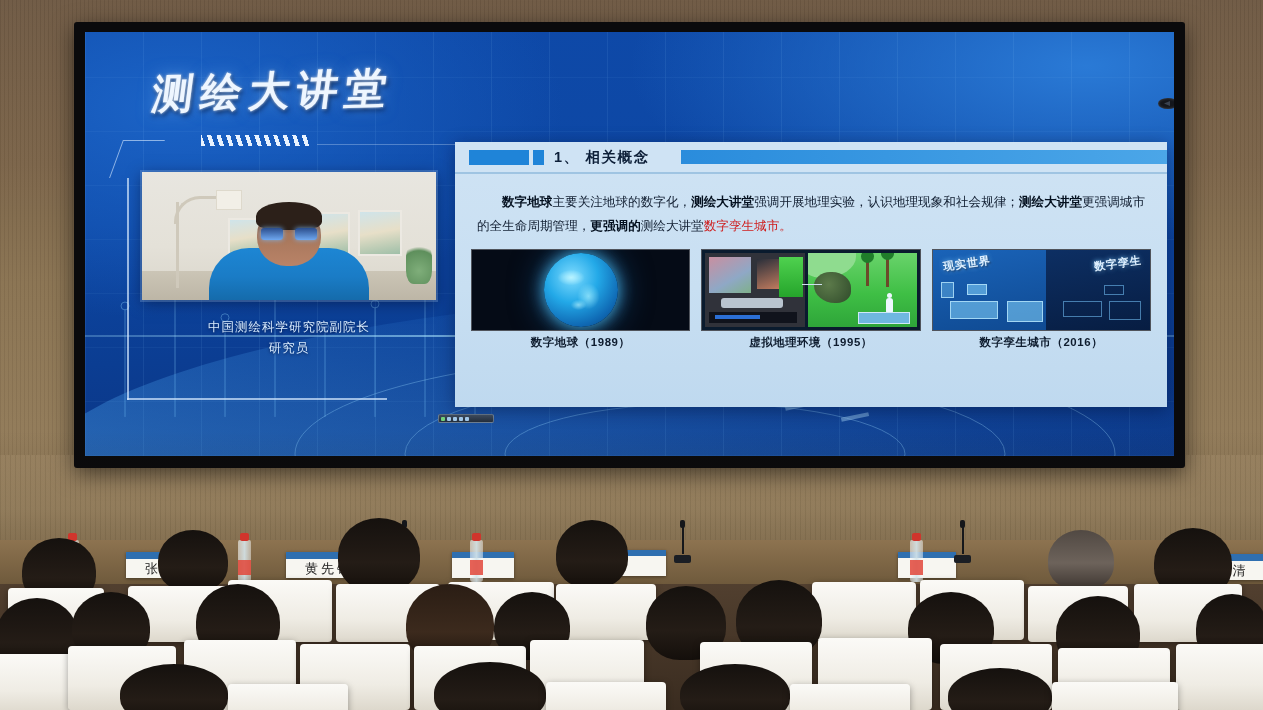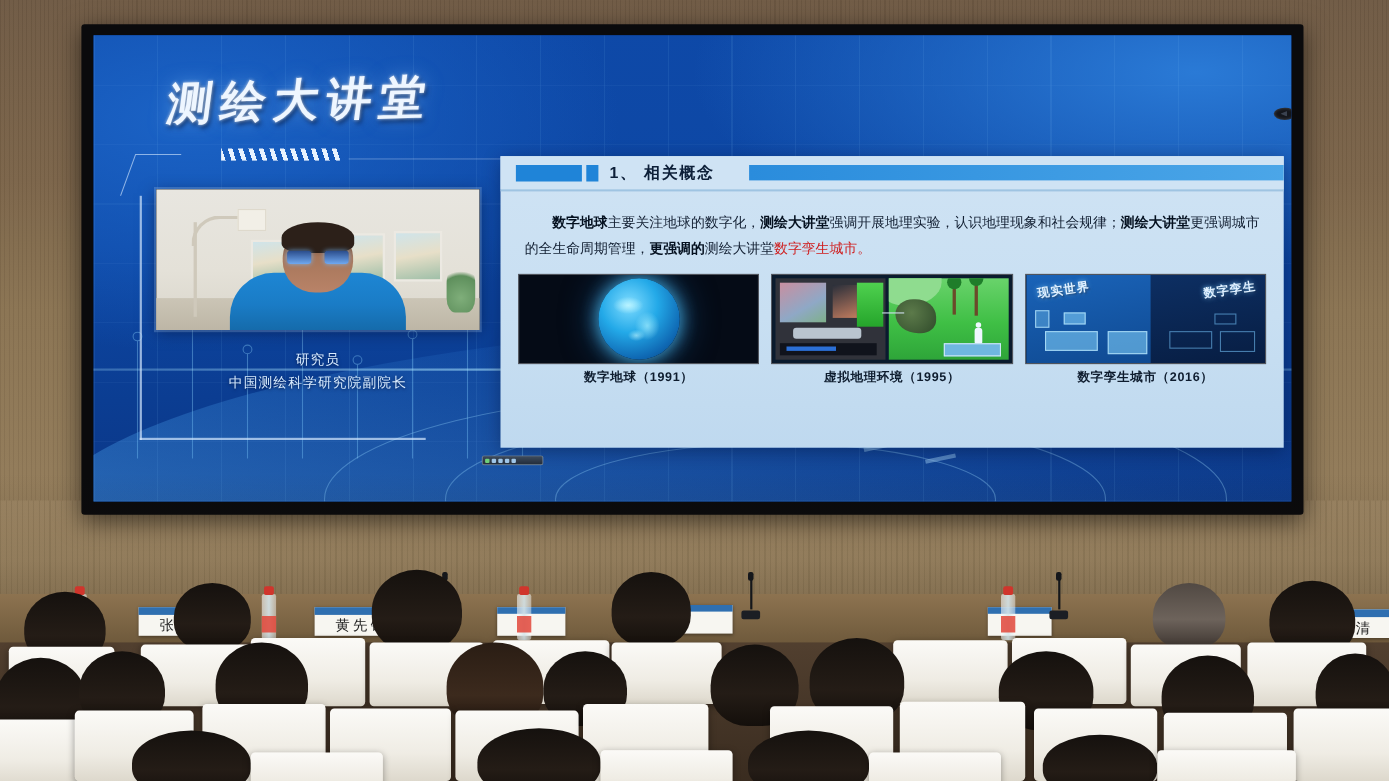--- a/index.html
+++ b/index.html
@@ -432,42 +432,42 @@
         <div class="vp-collar"></div>
         <div class="vp-person-head"></div>
         <div class="vp-hair"></div>
         <div class="vp-glasses">
           <div class="vp-lens" style="left:0;"></div>
           <div class="vp-lens" style="right:0;"></div>
         </div>
       </div>
 
       <div id="speaker-block">
+        <div class="sp-role">中国测绘科学研究院副院长</div>
         <div class="sp-role">研究员</div>
-        <div class="sp-role">中国测绘科学研究院副院长</div>
       </div>
 
       <div id="content-card">
         <div class="card-head">
           <div class="head-blk-a"></div>
           <div class="head-blk-b"></div>
           <div class="head-text">1、 相关概念</div>
           <div class="head-bar"></div>
         </div>
         <div class="card-sep"></div>
 
         <p class="para"><b>数字地球</b><span>主要关注地球的数字化，</span><b>测绘大讲堂</b><span>强调开展地理实验，认识地理现象和社会规律；</span><b>测绘大讲堂</b><span>更强调城市的全生命周期管理，</span><b>更强调的</b><span>测绘大讲堂</span><span class="red">数字孪生城市。</span></p>
 
         <div class="figs">
 
           <div class="fig">
             <div class="fig-img">
               <div class="globe"></div>
             </div>
-            <div class="fig-cap">数字地球（1991）</div>
+            <div class="fig-cap">数字地球（1989）</div>
           </div>
 
           <div class="fig">
             <div class="fig-img">
               <div class="f2">
                 <div class="f2-l">
                   <div class="f2-screen"></div>
                   <div class="f2-screen2"></div>
                   <div class="f2-green"></div>
                   <div class="f2-table"></div>

